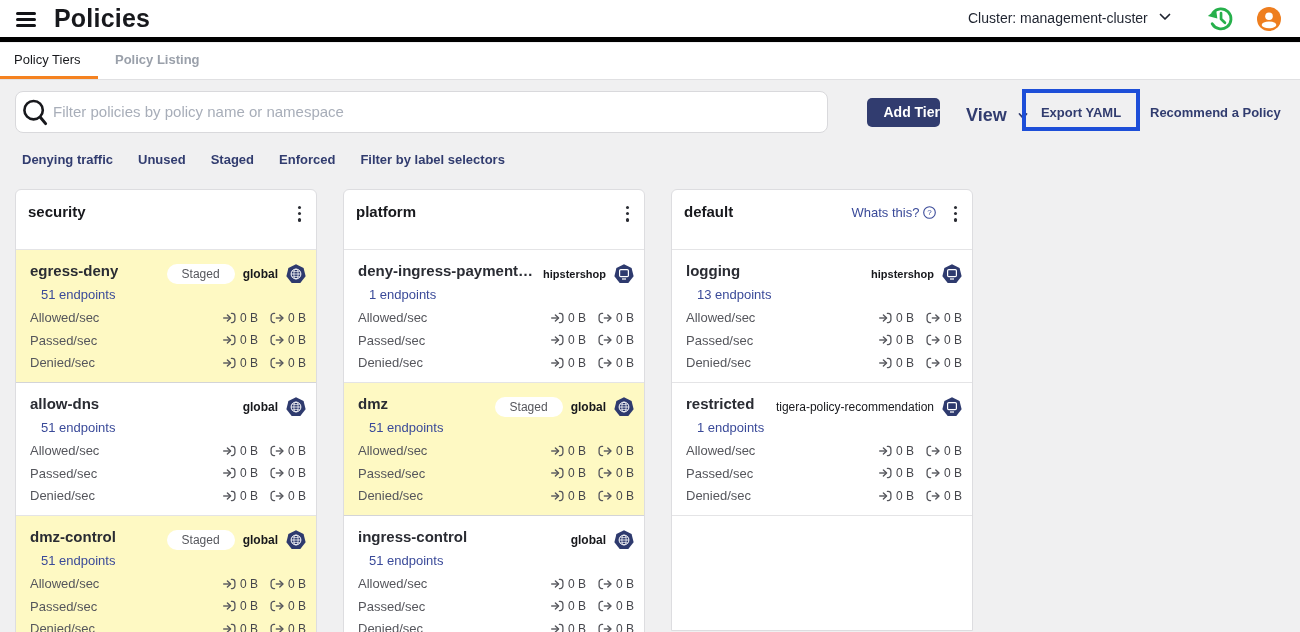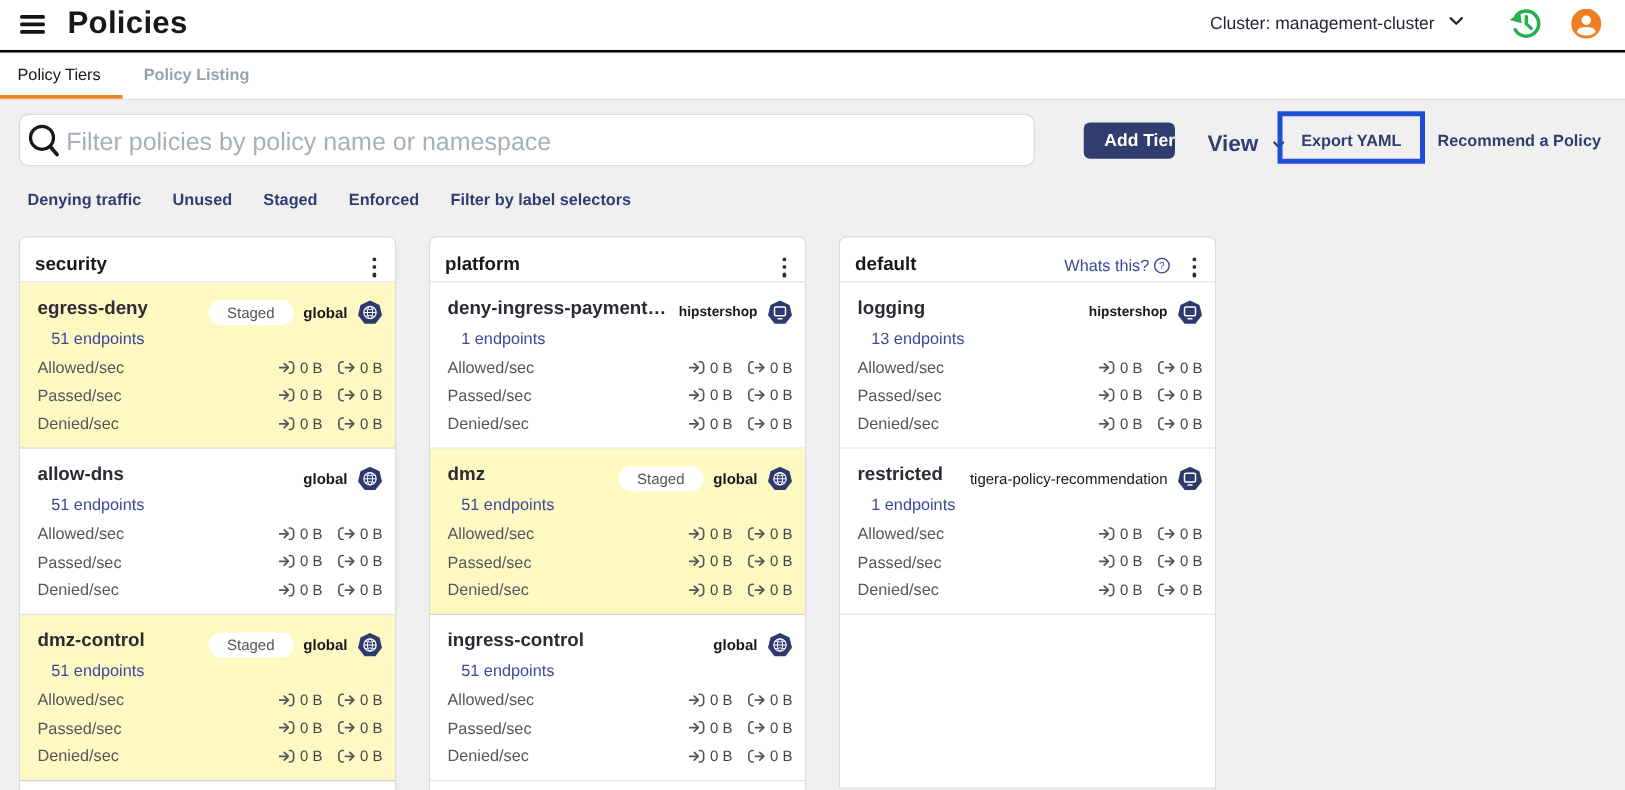--- a/index.html
+++ b/index.html
@@ -1,47 +1,47 @@
 <!DOCTYPE html>
 <html><head>
 <meta charset="utf-8">
 <style>
   * { margin:0; padding:0; box-sizing:border-box; }
   html,body { width:1300px; height:632px; overflow:hidden; background:#f0f0f1;
     font-family:"Liberation Sans", sans-serif; }
   .topbar { position:absolute; left:0; top:0; width:1300px; height:42px; background:#fff;
-    border-bottom:2px solid #000000; }
+    border-bottom:5px solid #000000; }
   .burger { position:absolute; left:16px; top:12px; width:20px; height:14px; }
   .burger span { position:absolute; left:0; width:20px; height:2.8px; background:#121317; border-radius:2px; }
   .burger span:nth-child(1){top:0;} .burger span:nth-child(2){top:6.1px;} .burger span:nth-child(3){top:12.2px;}
   h1.title { position:absolute; left:54px; top:4px; font-size:25px; font-weight:700; color:#17181c; letter-spacing:0.2px; }
   .cluster { position:absolute; left:968px; top:10px; font-size:14px; color:#1f2430; }
   .chev { display:inline-block; width:10px; height:10px; }
   .tabs { position:absolute; left:0; top:43px; width:1300px; height:37px; background:#fff;
     border-bottom:1px solid #e0e0e2; }
   .tab1 { position:absolute; left:14px; top:9px; font-size:13px; font-weight:400; color:#17181c; }
   .tab2 { position:absolute; left:115px; top:9px; font-size:13px; font-weight:700; color:#9aa0aa; }
   .tabline { position:absolute; left:0; top:33px; width:98px; height:3px; background:#f58220; }
   
   .search { position:absolute; left:15px; top:91px; width:813px; height:42px; background:#fff;
     border:1px solid #d9d9dc; border-radius:8px; }
-  .search .ph { position:absolute; left:37px; top:11px; font-size:20px; color:#a8aeb9;text-align:right; }
+  .search .ph { position:absolute; left:37px; top:11px; font-size:15px; color:#a8aeb9;text-align:right; }
   .search svg { position:absolute; left:5px; top:6px; }
   .btn-addtier { position:absolute; left:867px; top:98px; width:73px; height:29px; background:#313c6f;
     border-radius:5px; color:#fff; font-size:14px; font-weight:700; text-align:right; line-height:29px; }
   .view { position:absolute; left:966px; top:105px; font-size:18px; font-weight:700; color:#313c6f; }
   .exportbox { position:absolute; left:1022px; top:89px; width:118px; height:42px; border:4px solid #1d4ed8; }
   .exportbox span { position:absolute; left:0; right:0; top:12px; text-align:center; font-size:13px; font-weight:700; color:#313c6f; }
   .recommend { position:absolute; left:1150px; top:105px; font-size:13px; font-weight:700; color:#313c6f; }
   .chips { position:absolute; left:22px; top:152px; display:flex; gap:25px; font-size:13px; font-weight:700; color:#313c6f; }
   
   .col { position:absolute; top:189px; width:302px; background:#fff; border:1px solid #dddde0;
     border-radius:6px 6px 0 0; height:460px; overflow:hidden; }
   .col.c1 { left:15px; } .col.c2 { left:343px; } .col.c3 { left:671px; height:442px; }
-  .colhead { height:36px; border-bottom:1px solid #e4e4e6; position:relative; }
+  .colhead { height:60px; border-bottom:1px solid #e4e4e6; position:relative; }
   .colhead .tname { position:absolute; left:12px; top:13px; font-size:15px; font-weight:700; color:#17181c; }
   .kebab { position:absolute; right:14px; top:16px; width:4px; height:18px; }
   .kebab i { position:absolute; left:0; width:3.2px; height:3.2px; border-radius:50%; background:#2a2c33; }
   .kebab i:nth-child(1){top:0;} .kebab i:nth-child(2){top:6.2px;} .kebab i:nth-child(3){top:12.4px;}
   .whats { position:absolute; right:36px; top:15px; font-size:13px; color:#3a4a99; }
   
   .pol { height:133px; padding:10px 10px 0 14px; border-bottom:1px solid #e4e4e6; background:#fff; }
   .pol.staged { background:#fef9c3; border-bottom-color:#d3d4d8; }
   .prow1 { height:20px; display:flex; align-items:center; }
   .ptitle { font-size:15px; font-weight:600; color:#2a2c33; white-space:nowrap; overflow:hidden; text-overflow:ellipsis; }

